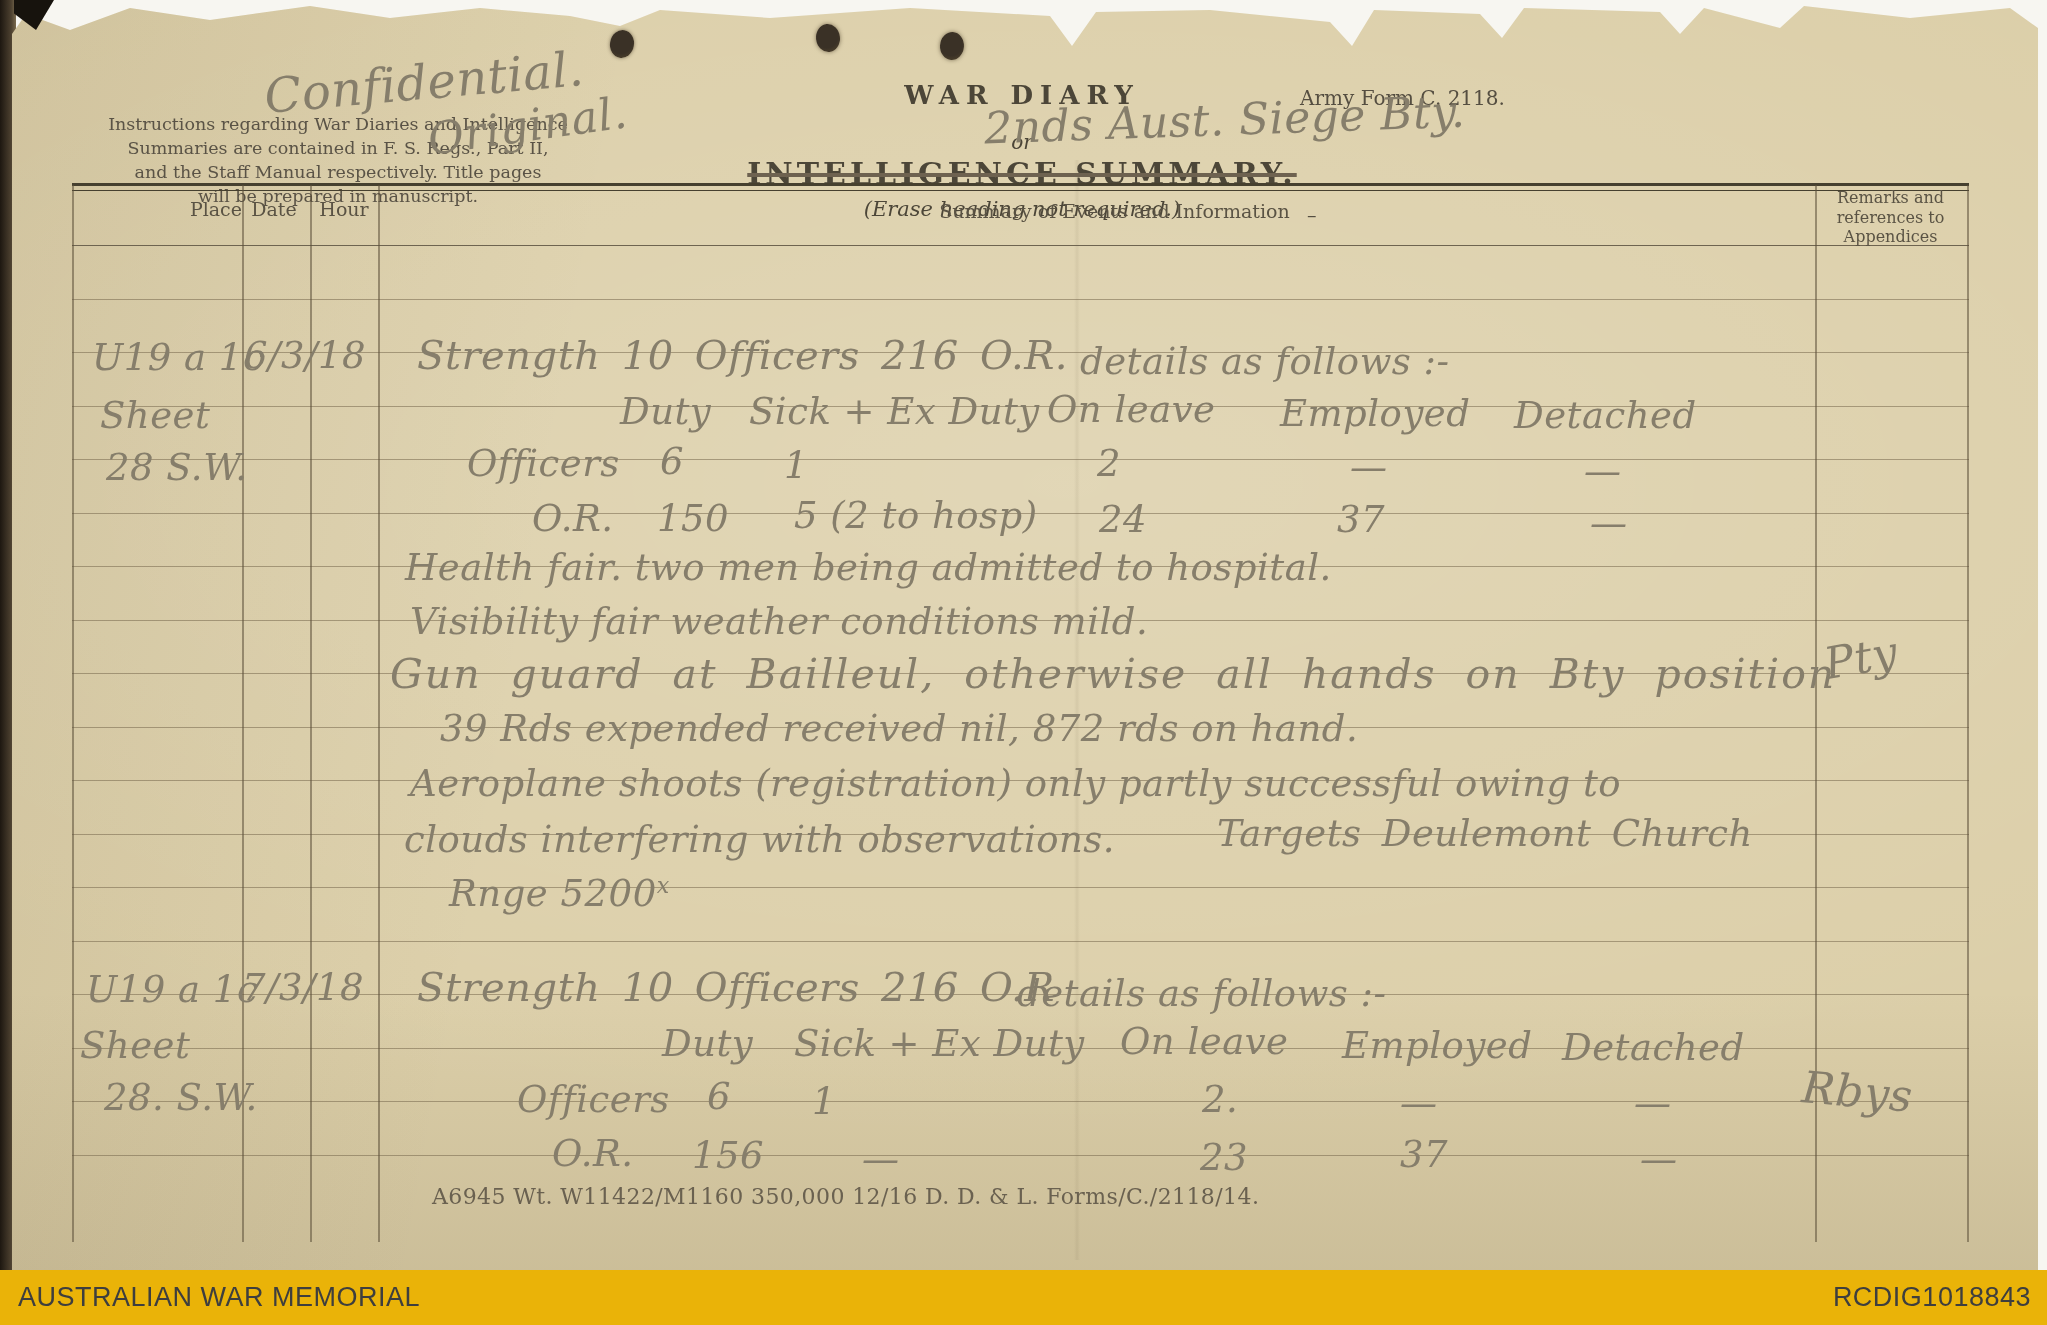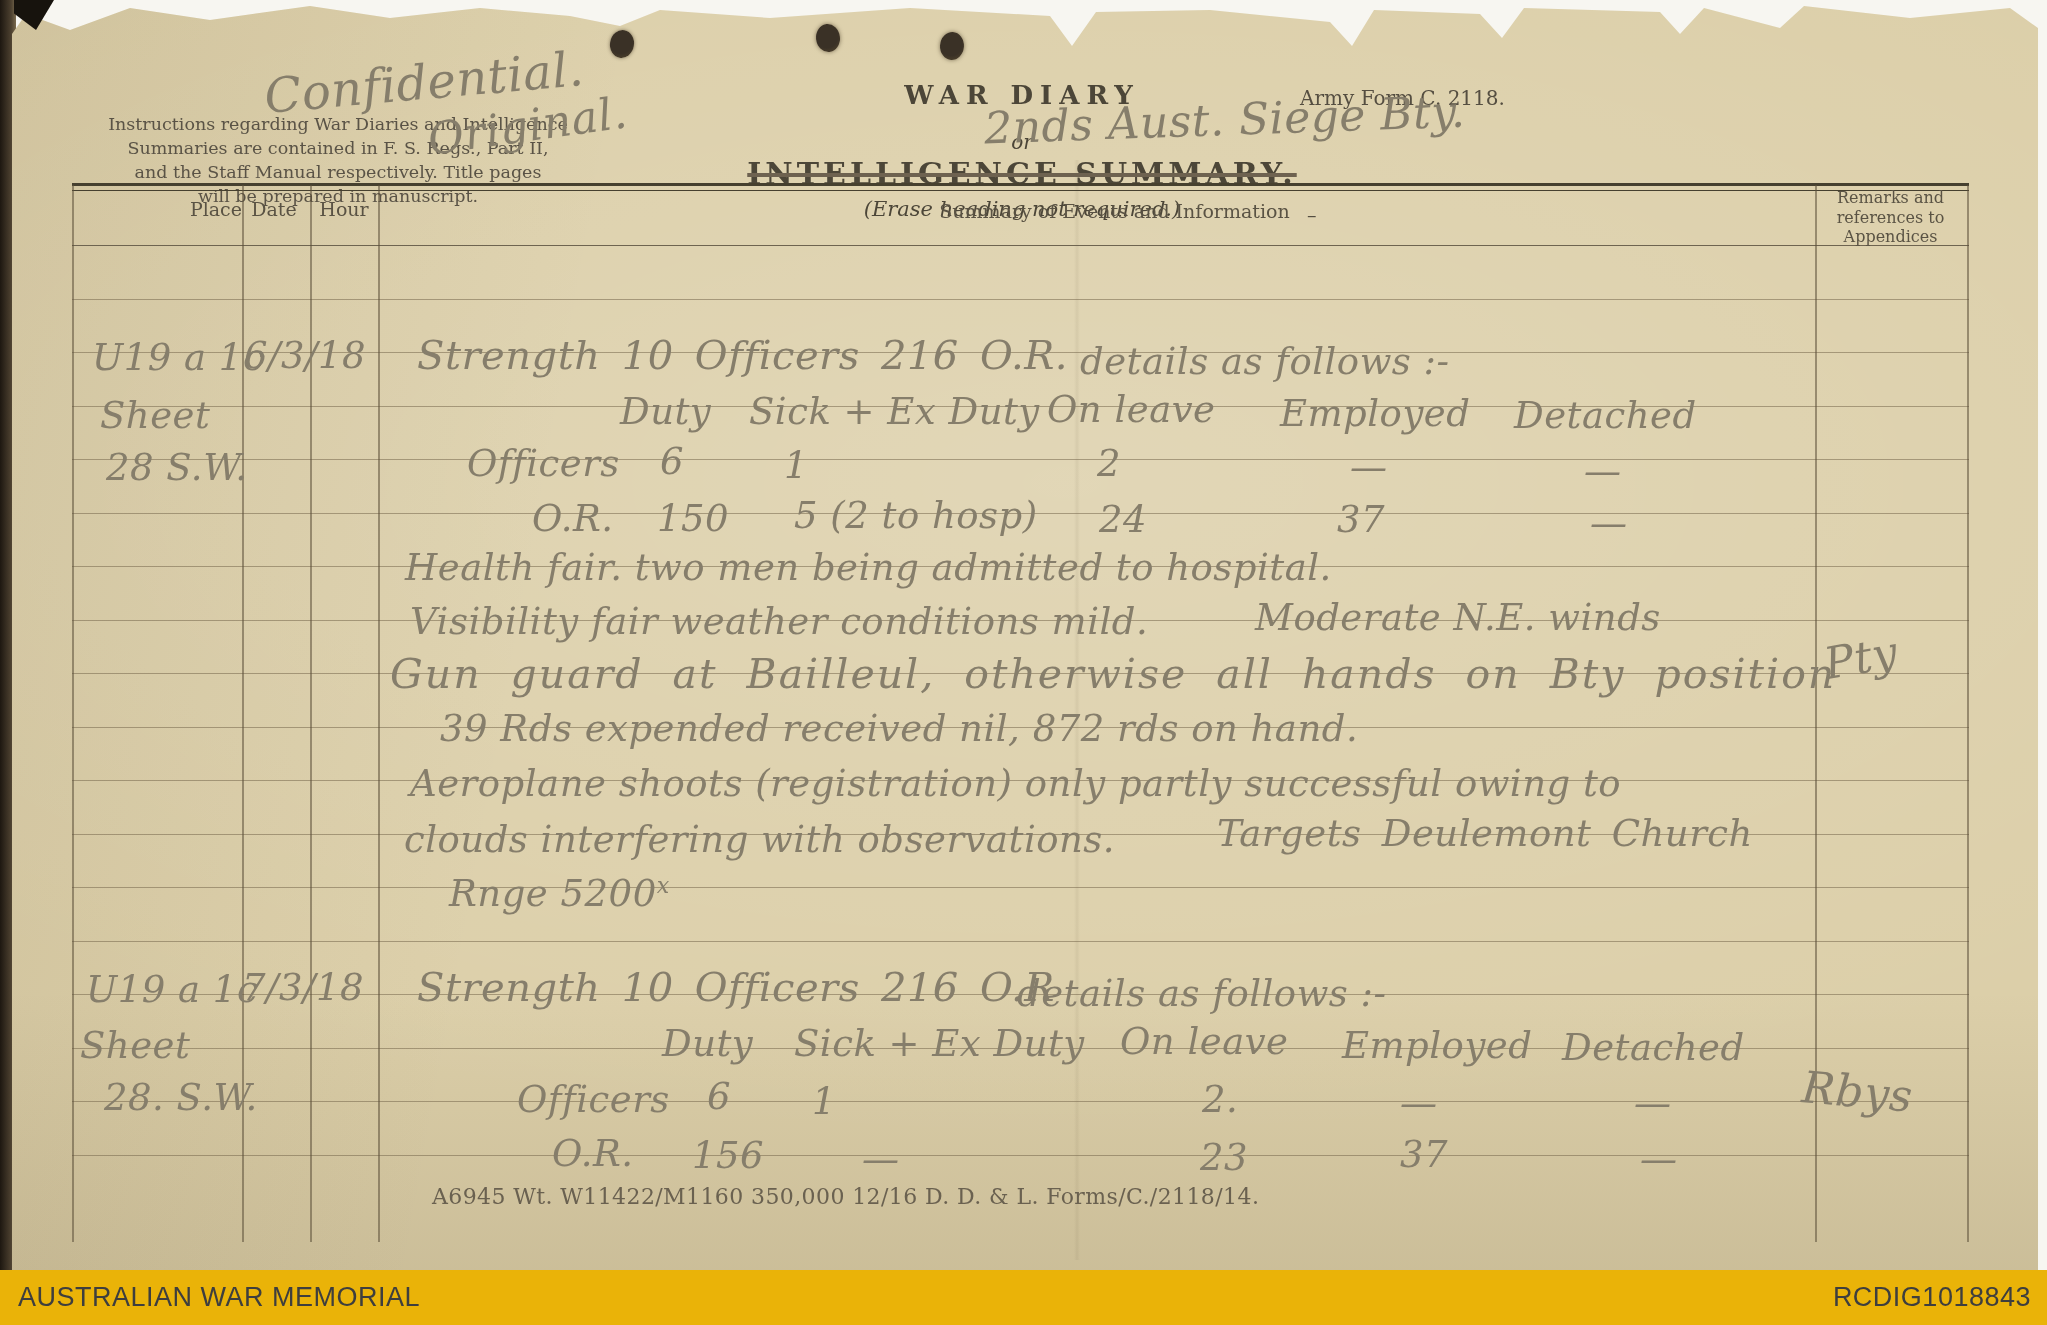--- a/index.html
+++ b/index.html
@@ -136,21 +136,20 @@
 
     <div class="hw" style="left:520px;top:497px;">O.R.</div>
     <div class="hw" style="left:645px;top:497px;">150</div>
     <div class="hw" style="left:782px;top:494px;">5 (2 to hosp)</div>
     <div class="hw" style="left:1087px;top:498px;">24</div>
     <div class="hw" style="left:1325px;top:498px;">37</div>
     <div class="hw" style="left:1578px;top:502px;">—</div>
 
     <div class="hw" style="left:393px;top:546px;">Health fair. two men being admitted to hospital.</div>
     <div class="hw" style="left:398px;top:600px;">Visibility fair weather conditions mild.</div>
-    <div class="hw" style="left:1243px;top:596px;">Moderate N.E. winds</div>
     <div class="hw" style="left:378px;top:650px;font-size:41px;word-spacing:14px;letter-spacing:2px;">Gun guard at Bailleul, otherwise all hands on Bty position</div>
     <div class="hw" style="left:428px;top:707px;">39 Rds expended  received nil,  872 rds on hand.</div>
     <div class="hw" style="left:398px;top:762px;">Aeroplane shoots (registration) only partly successful owing to</div>
     <div class="hw" style="left:392px;top:818px;">clouds interfering with observations.</div>
     <div class="hw" style="left:1205px;top:812px;word-spacing:8px;">Targets Deulemont Church</div>
     <div class="hw" style="left:437px;top:872px;"><span>Rnge 5200</span><sup>x</sup></div>
     <div class="hw hw-big" style="left:1812px;top:632px;transform:rotate(-10deg);">Pty</div>
 
     <div class="hw" style="left:74px;top:968px;">U19 a 1c</div>
     <div class="hw" style="left:68px;top:1024px;">Sheet</div>

